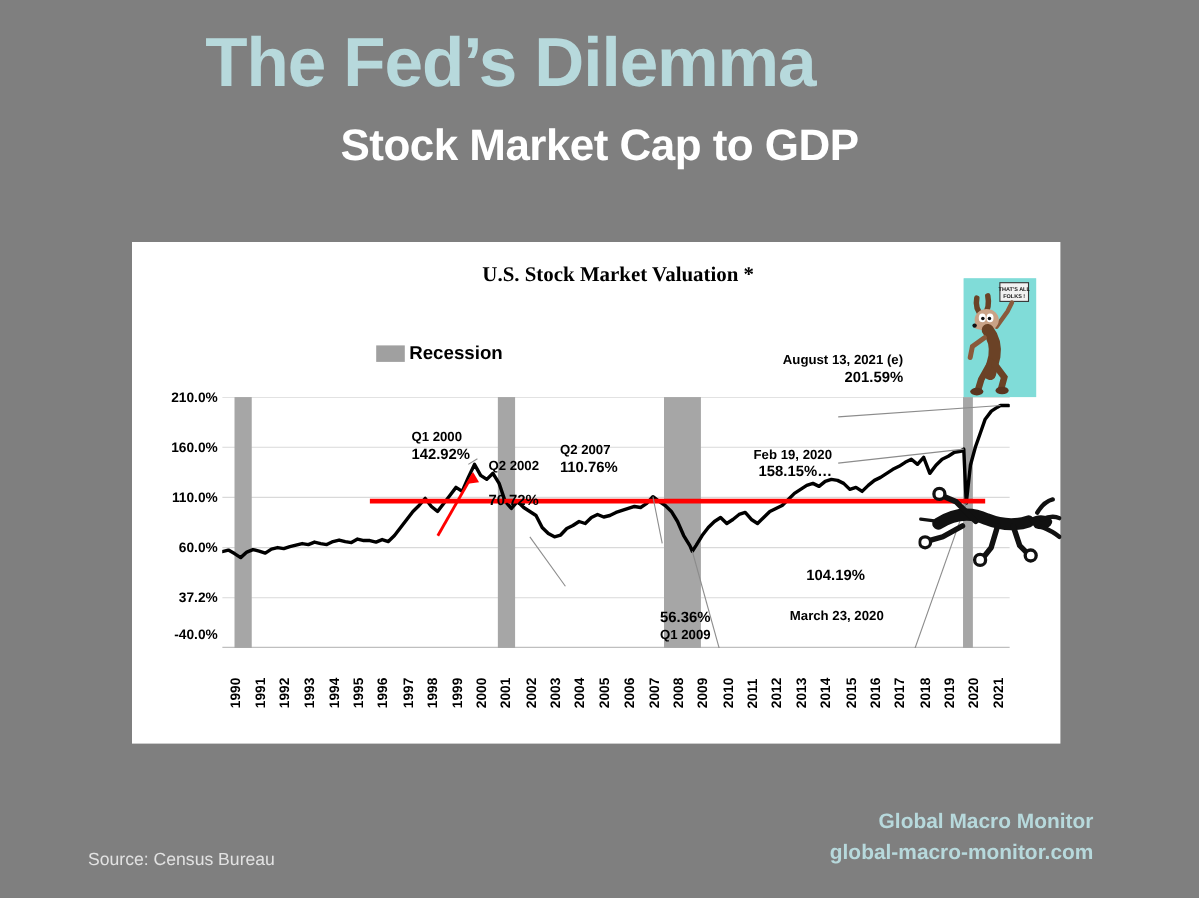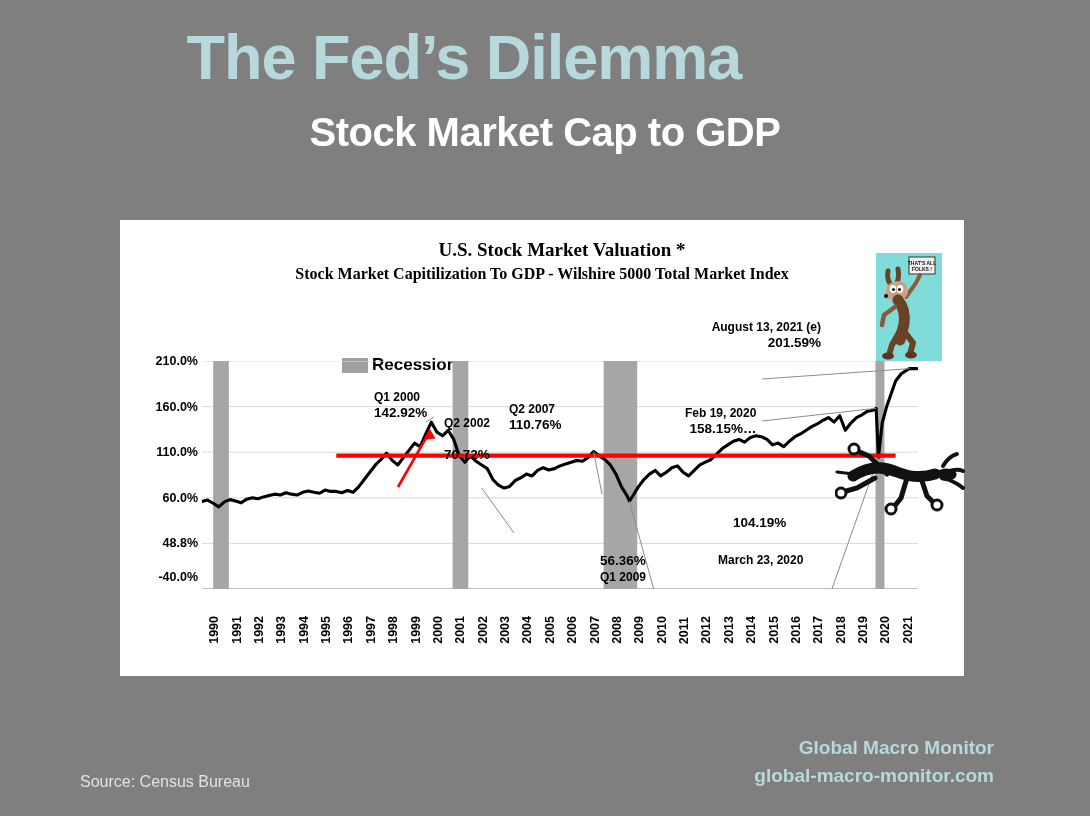--- a/index.html
+++ b/index.html
@@ -87,21 +87,20 @@
     color: #000;
   }
   
   #legend {
     position: absolute;
     left: 222px;
     top: 91px;
     display: flex;
     align-items: center;
     gap: 4px;
-    margin-top: 44px;
   }
   #legend .swatch {
     width: 26px; height: 15px;
     background: #a0a0a0;
   }
   #legend .legend-label {
     font-size: 17px;
     font-weight: bold;
     color: #000;
   }
@@ -184,30 +183,29 @@
 </style>
 </head>
 <body>
 
 <div id="slide-title">The Fed’s Dilemma</div>
 <div id="slide-subtitle">Stock Market Cap to GDP</div>
 
 <div id="chart-panel">
 
   <div id="chart-title">U.S. Stock Market Valuation *</div>
-  <div id="chart-subtitle">Stock Market Capitilization To GDP -  Wilshire 5000 Total Market Index</div>
 
   <div id="legend">
     <span class="swatch"></span>
     <span class="legend-label">Recession</span>
   </div>
 
   <div id="yaxis">
       <div class="ytick" style="top: 216px;">-40.0%</div>
-      <div class="ytick" style="top: 182.4px;">48.8%</div>
+      <div class="ytick" style="top: 182.4px;">37.2%</div>
       <div class="ytick" style="top: 136.8px;">60.0%</div>
       <div class="ytick" style="top: 91.2px;">110.0%</div>
       <div class="ytick" style="top: 45.6px;">160.0%</div>
       <div class="ytick" style="top: 0px;">210.0%</div>
     </div>
 
   <div id="plot">
     <svg id="plot-svg" width="716" height="228" viewBox="0 0 716 228">
       <g id="gridlines">
           <line x1="0" x2="716" y1="182.4" y2="182.4" stroke="#d9d9d9" stroke-width="1"></line>

